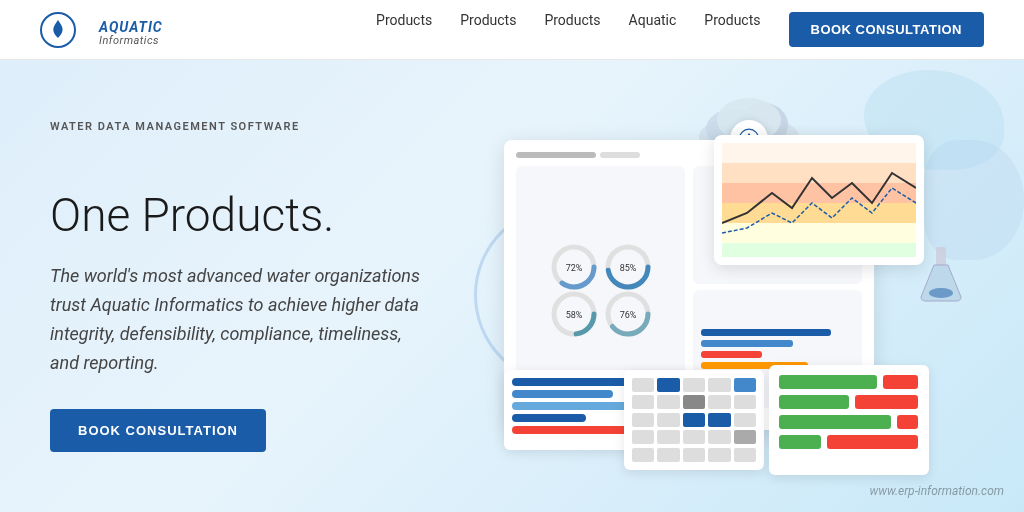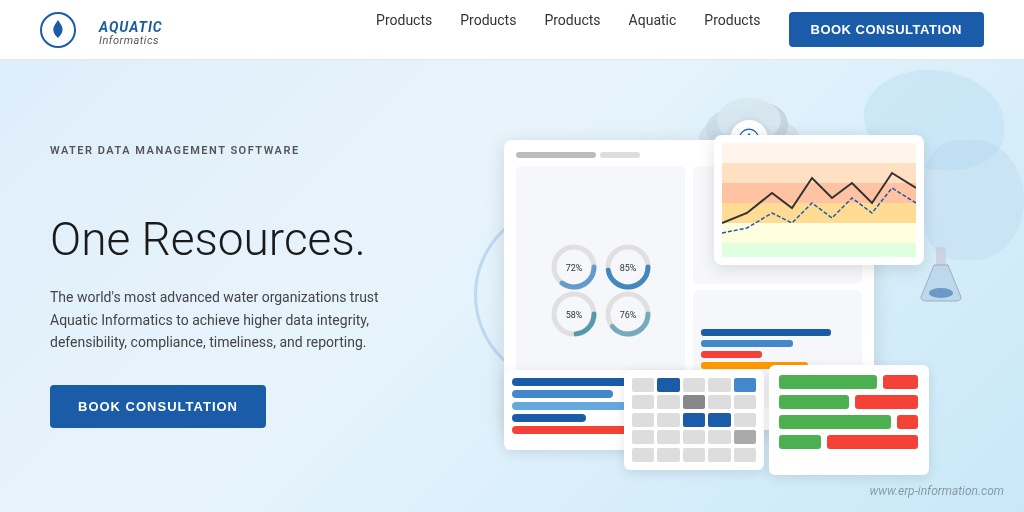--- a/index.html
+++ b/index.html
@@ -96,25 +96,26 @@
       margin-bottom: 4px;
     }
     .hero-title {
       font-size: 46px;
       font-weight: 300;
       color: #1a1a1a;
       line-height: 1.15;
       margin-bottom: 20px;
     }
     .hero-desc {
-      font-size: 14px;
+      font-size: 18px;
       color: #444;
       line-height: 1.6;
       margin-bottom: 32px;
       max-width: 370px;
+      font-style: italic;
     }
     .btn-consult {
       background: #1a5ca8;
       color: #fff;
       border: none;
       padding: 14px 28px;
       border-radius: 4px;
       font-size: 13px;
       font-weight: 700;
       letter-spacing: 1px;
@@ -310,21 +311,21 @@
 
 <section class="hero">
 
   <div class="blob1"></div>
   <div class="blob2"></div>
 
   <div class="hero-left">
     <div class="hero-tag">WATER DATA MANAGEMENT SOFTWARE</div>
     <h1 class="hero-title">
       <br>
-      <span>One Resources.</span>
+      <span>One Products.</span>
     </h1>
     <p class="hero-desc">The world's most advanced water organizations trust Aquatic Informatics to achieve higher data integrity, defensibility, compliance, timeliness, and reporting.</p>
     <button class="btn-consult">BOOK CONSULTATION</button>
   </div>
 
   <div class="hero-right">
 
     <div style="position:absolute;left:20px;top:50%;transform:translateY(-50%);width:180px;height:180px;border:3px solid rgba(100,160,220,0.3);border-radius:50%;"></div>
 
     <div class="cloud-container">

